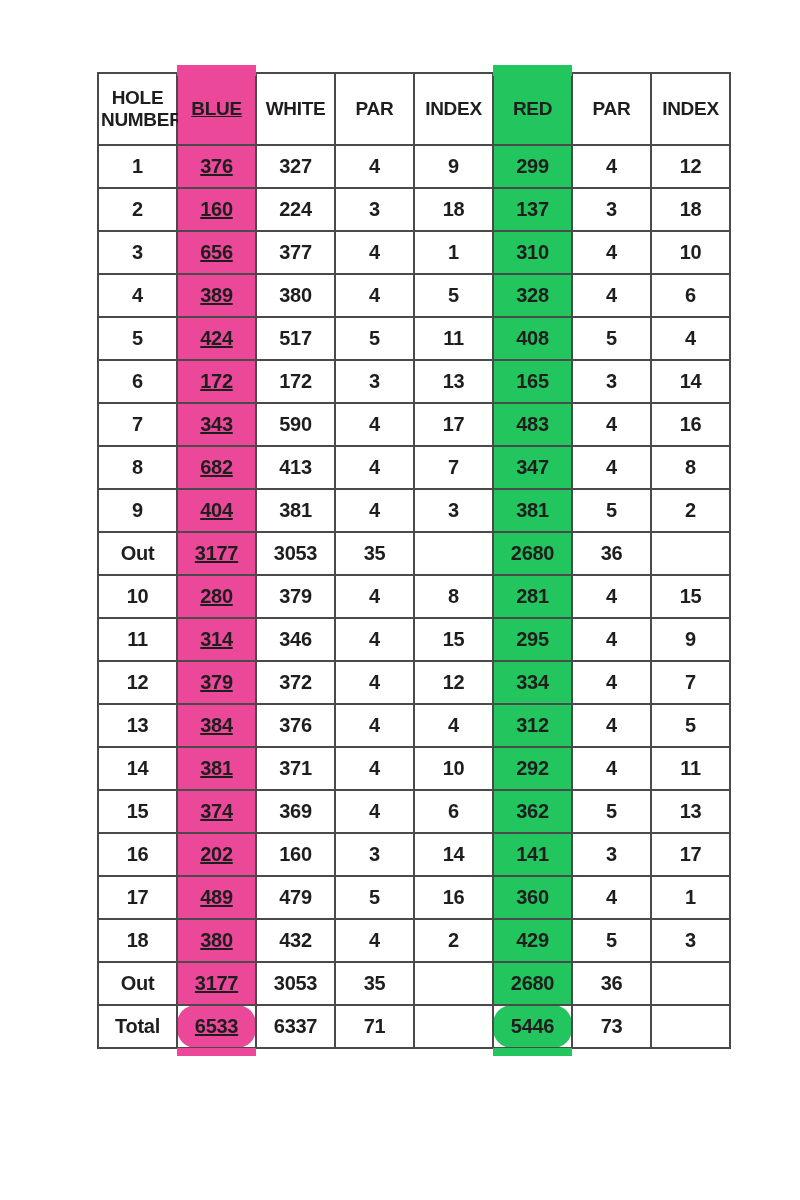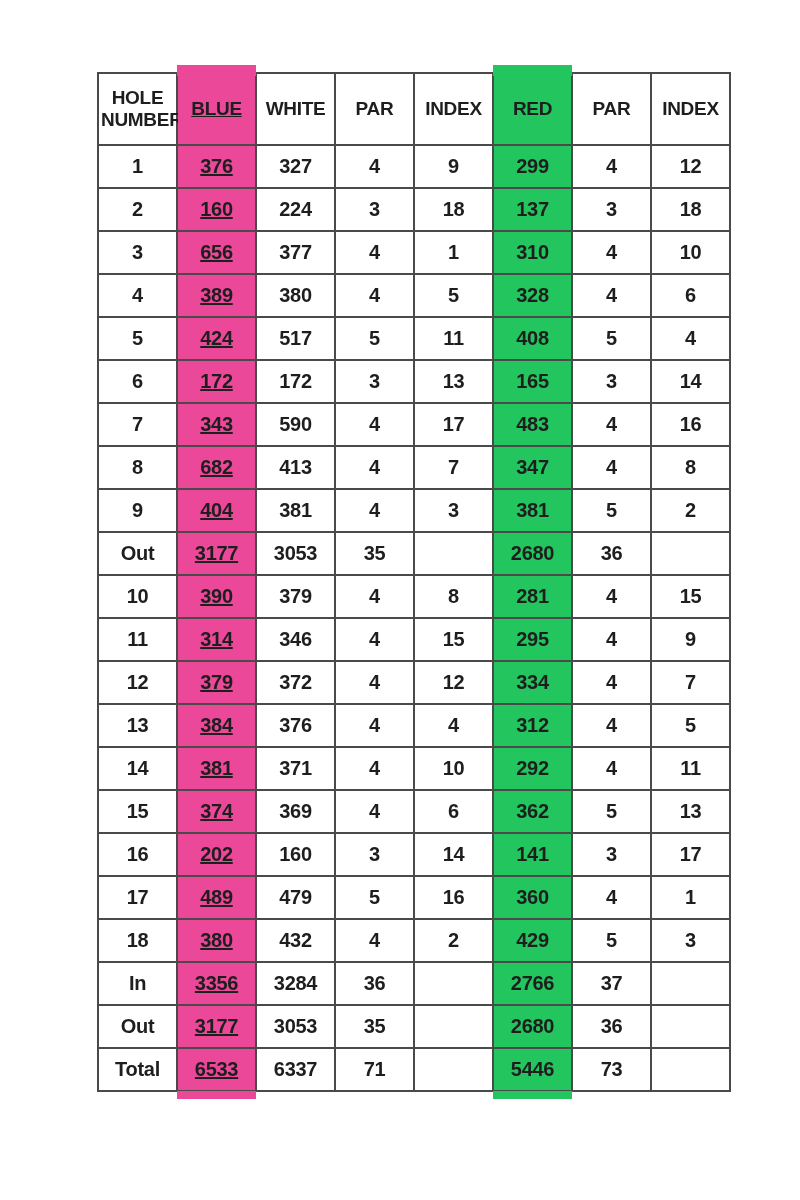--- a/index.html
+++ b/index.html
@@ -71,20 +71,21 @@
     position: absolute;
     left: -1px;
     right: -1px;
     top: -9px;
     height: 11px;
     background-color: inherit;
   }
   
   td.blue.last-row, td.red.last-row {
     position: relative;
+    border-radius: 19px;
   }
   td.blue.last-row::after, td.red.last-row::after {
     content: "";
     position: absolute;
     left: -1px;
     right: -1px;
     bottom: -9px;
     height: 8px;
     background-color: inherit;
   }
@@ -202,21 +203,21 @@
           <td class="blue">3177</td>
           <td>3053</td>
           <td>35</td>
           <td></td>
           <td class="red">2680</td>
           <td>36</td>
           <td></td>
         </tr>
         <tr>
           <td>10</td>
-          <td class="blue">390</td>
+          <td class="blue">280</td>
           <td>379</td>
           <td>4</td>
           <td>8</td>
           <td class="red">281</td>
           <td>4</td>
           <td>15</td>
         </tr>
         <tr>
           <td>11</td>
           <td class="blue">314</td>
@@ -289,30 +290,20 @@
         </tr>
         <tr>
           <td>18</td>
           <td class="blue">380</td>
           <td>432</td>
           <td>4</td>
           <td>2</td>
           <td class="red">429</td>
           <td>5</td>
           <td>3</td>
-        </tr>
-        <tr>
-          <td>In</td>
-          <td class="blue">3356</td>
-          <td>3284</td>
-          <td>36</td>
-          <td></td>
-          <td class="red">2766</td>
-          <td>37</td>
-          <td></td>
         </tr>
         <tr>
           <td>Out</td>
           <td class="blue">3177</td>
           <td>3053</td>
           <td>35</td>
           <td></td>
           <td class="red">2680</td>
           <td>36</td>
           <td></td>

